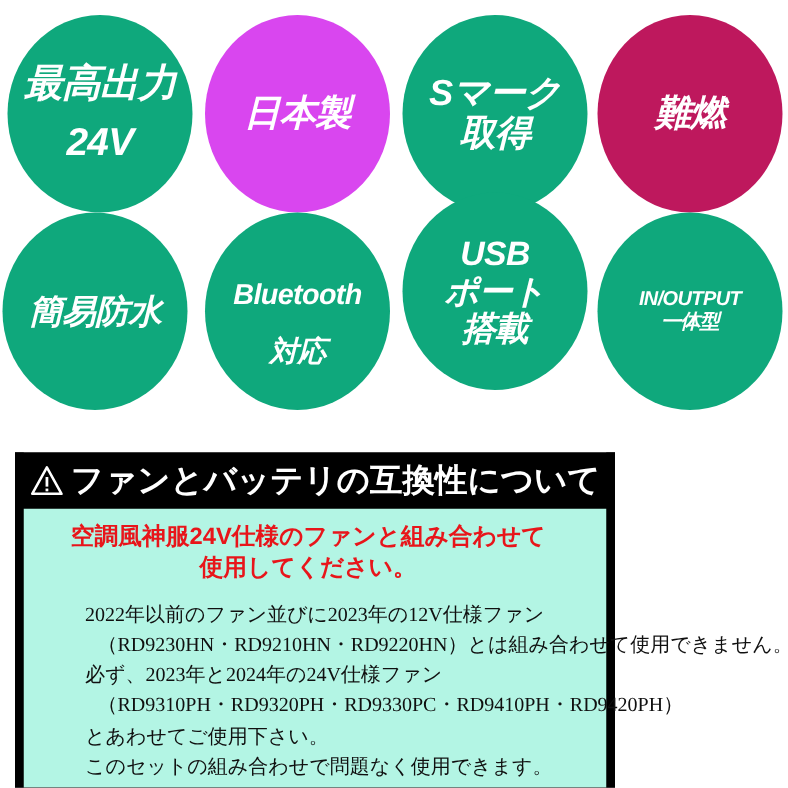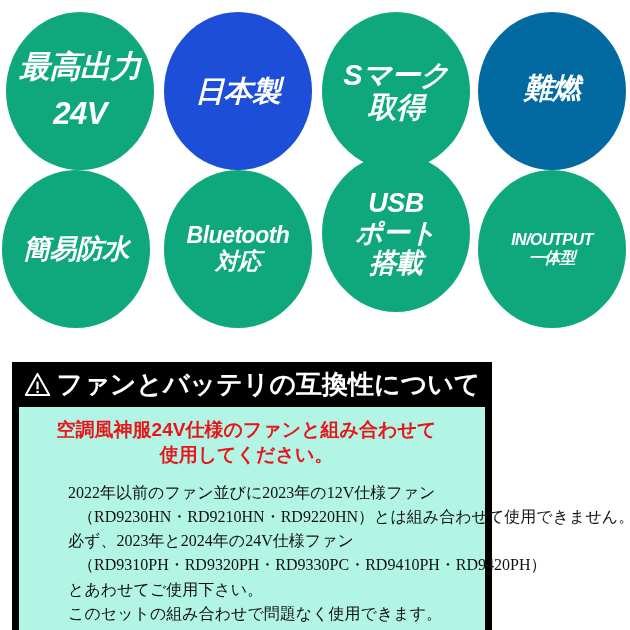--- a/index.html
+++ b/index.html
@@ -53,21 +53,21 @@
   .badge.b3 { left: 478px; top: 12px; }
   
   .badge.b4 { left: 2px;   top: 170px; }
   .badge.b5 { left: 164px; top: 170px; }
   .badge.b6 { left: 322px; top: 154px; }
   .badge.b7 { left: 478px; top: 170px; }
 
   .sz-xl  { font-size: 31px; }
   .sz-lg  { font-size: 29px; }
   .sz-md  { font-size: 27px; }
-  .sz-sm  { font-size: 23px; }
+  .sz-sm  { font-size: 23px; margin-top: 20px; }
   .sz-xs  { font-size: 16px; }
 
   
   #notice-panel {
     position: absolute;
     left: 12px;
     top: 362px;
     width: 480px;
     height: 275px;
     box-sizing: border-box;
@@ -125,28 +125,28 @@
   .detail-line.indent { padding-left: 10px; }
 </style>
 </head>
 <body>
 
 <div id="badge-grid">
     <div class="badge b0" style="background: rgb(15, 168, 124);">
       <div class="line sz-xl">最高出力</div>
       <div class="line sz-xl">24V</div>
     </div>
-    <div class="badge b1" style="background: #1d4ed8; justify-content: center;">
+    <div class="badge b1" style="background: #d946ef; justify-content: center;">
       <div class="line sz-lg">日本製</div>
     </div>
     <div class="badge b2" style="background: rgb(15, 168, 124);">
       <div class="line sz-lg">Sマーク</div>
       <div class="line sz-lg">取得</div>
     </div>
-    <div class="badge b3" style="background: #0369a1; font-family: Liberation Mono, monospace;">
+    <div class="badge b3" style="background: #be185d;">
       <div class="line sz-lg">難燃</div>
     </div>
     <div class="badge b4" style="background: rgb(15, 168, 124);">
       <div class="line sz-md">簡易防水</div>
     </div>
     <div class="badge b5" style="background: rgb(15, 168, 124);">
       <div class="line sz-sm">Bluetooth</div>
       <div class="line sz-sm">対応</div>
     </div>
     <div class="badge b6" style="background: rgb(15, 168, 124);">

